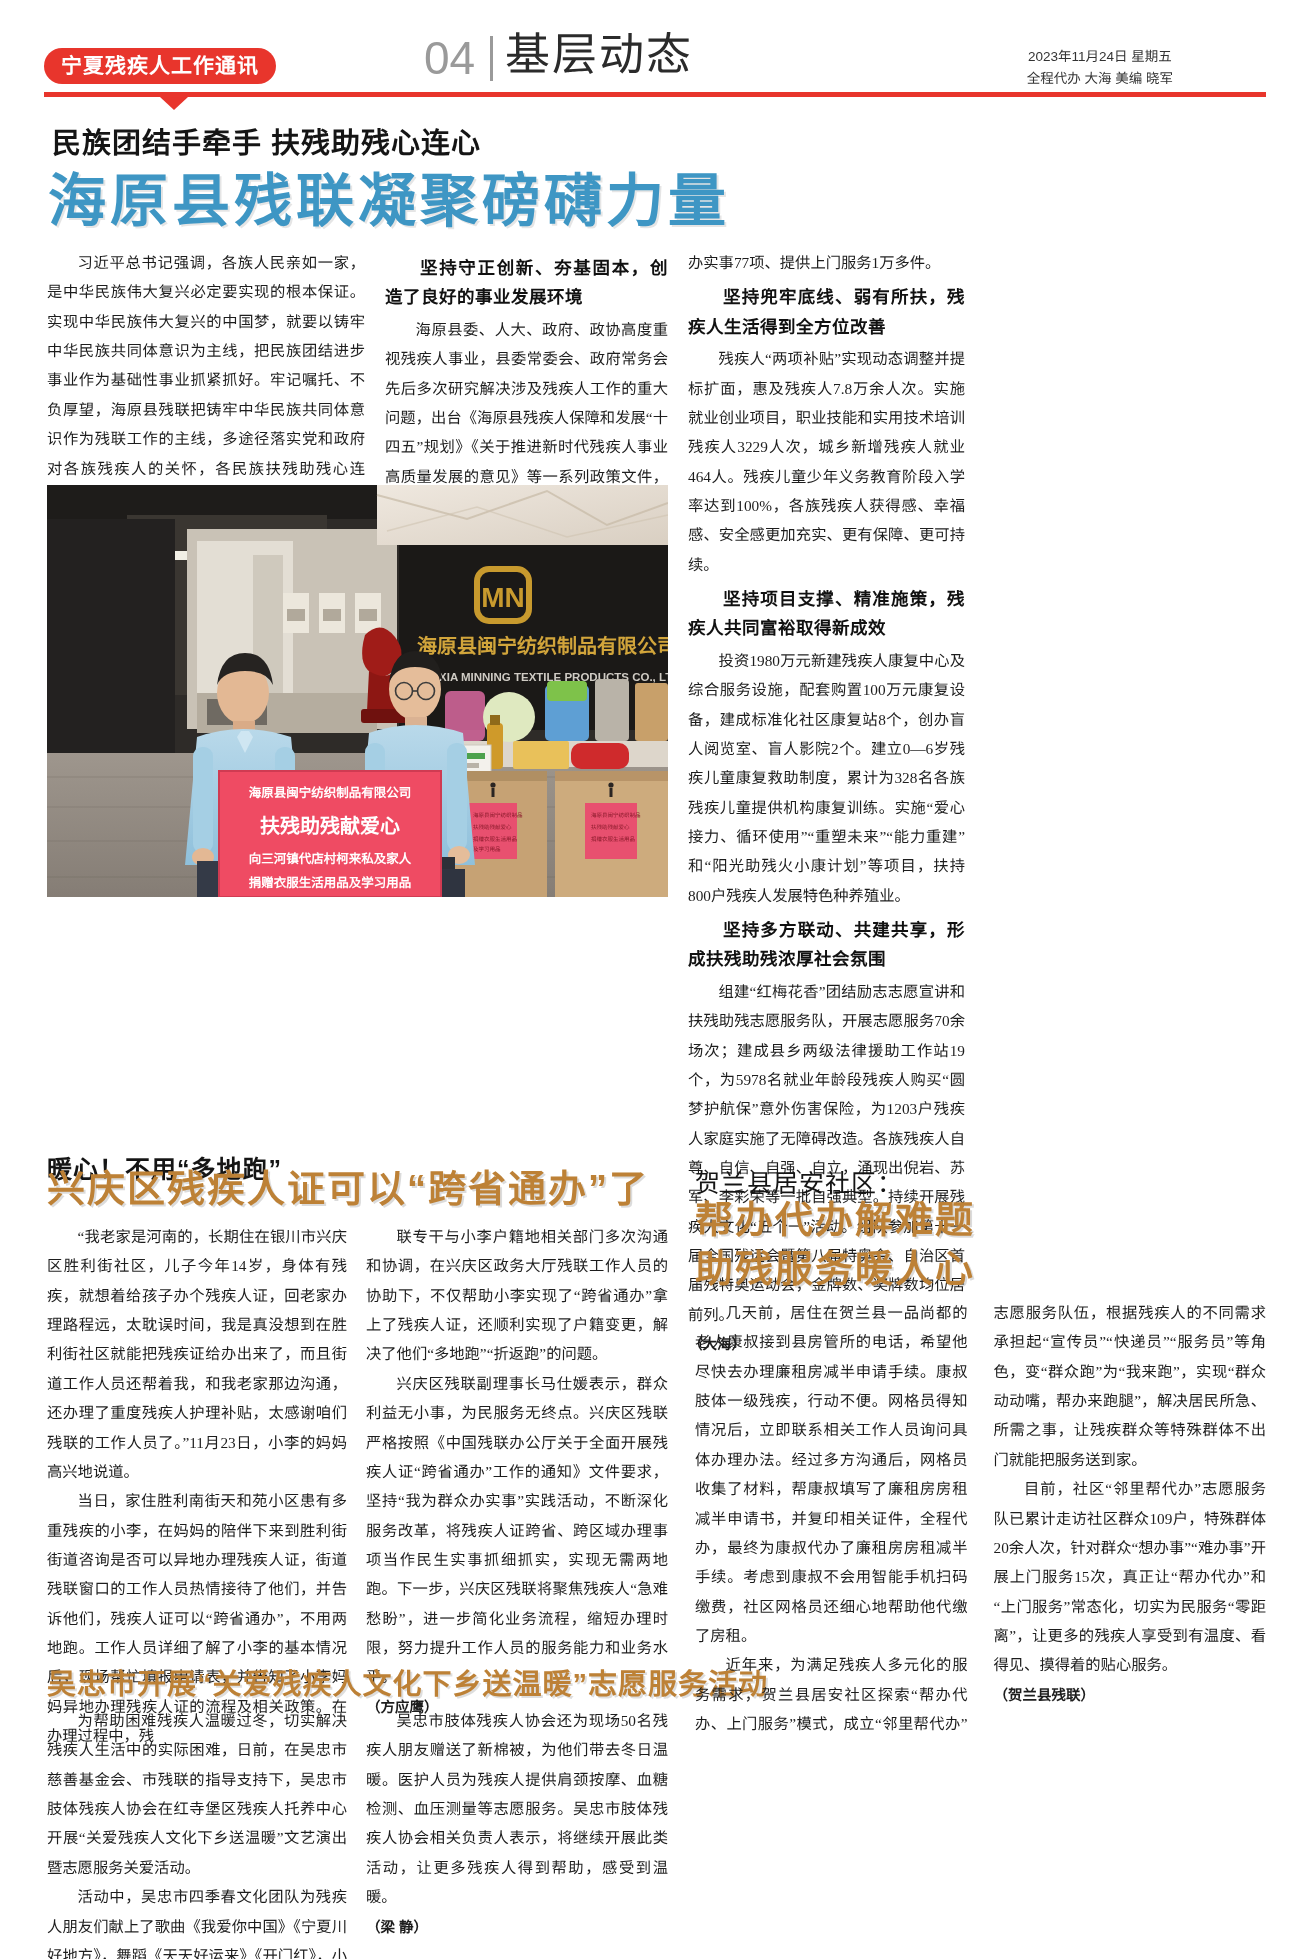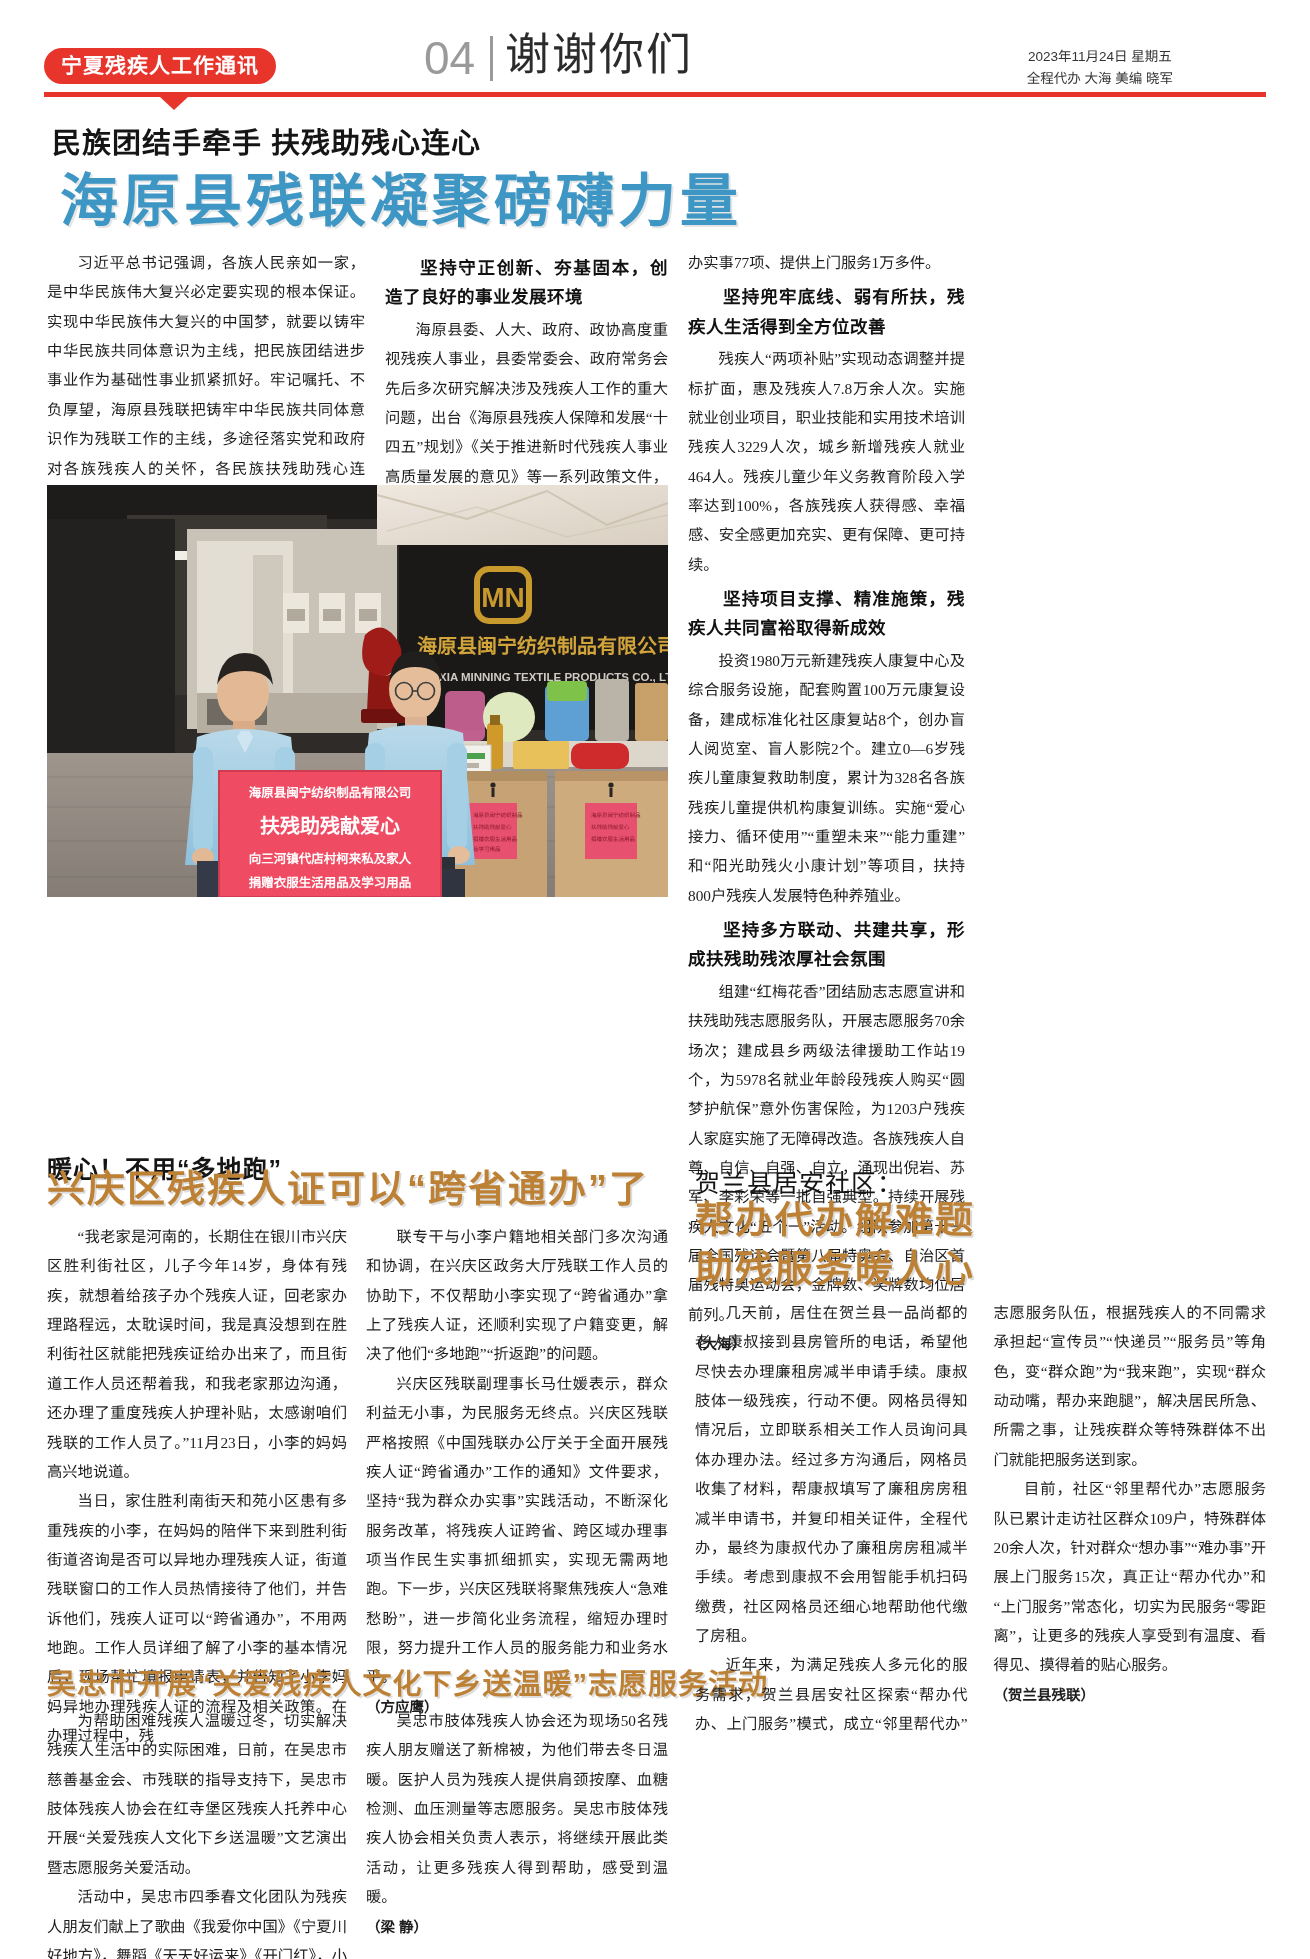--- a/index.html
+++ b/index.html
@@ -68,21 +68,20 @@
     font-family:"Liberation Sans","DejaVu Sans",sans-serif;
     font-weight:bold; font-size:29px; color:#151515;
     letter-spacing:1px; line-height:1.1;
   }
   .lead-title{
     position:absolute; left:48px; top:168px;
     font-family:"Liberation Sans","DejaVu Sans",sans-serif;
     font-weight:bold; font-size:58px; color:#3e96c4;
     letter-spacing:4px; line-height:1.15;
     text-shadow:2px 2px 0 rgba(0,0,0,.10);
-    margin-left:12px;
   }
 
   
   .col-text{
     font-family:"Liberation Serif","DejaVu Serif",serif;
     font-size:15.3px;
     line-height:1.92;
     text-align:justify;
     text-justify:inter-ideograph;
     color:#1d1d1d;
@@ -155,21 +154,21 @@
 <body>
 
 <div class="page">
 
   <div class="masthead">
     <div class="badge">宁夏残疾人工作通讯</div>
     <div class="rule-red"></div>
     <div class="rule-notch"></div>
     <div class="pagenum">04</div>
     <div class="pagebar"></div>
-    <div class="section-name">谢谢你们</div>
+    <div class="section-name">基层动态</div>
     <div class="dateline">
       <div>2023年11月24日  星期五</div>
       <div>全程代办  大海   美编  晓军</div>
     </div>
   </div>
 
   <div class="lead-shoulder">民族团结手牵手  扶残助残心连心</div>
   <div class="lead-title">海原县残联凝聚磅礴力量</div>
 
   <div class="lead-c1 col-text">

